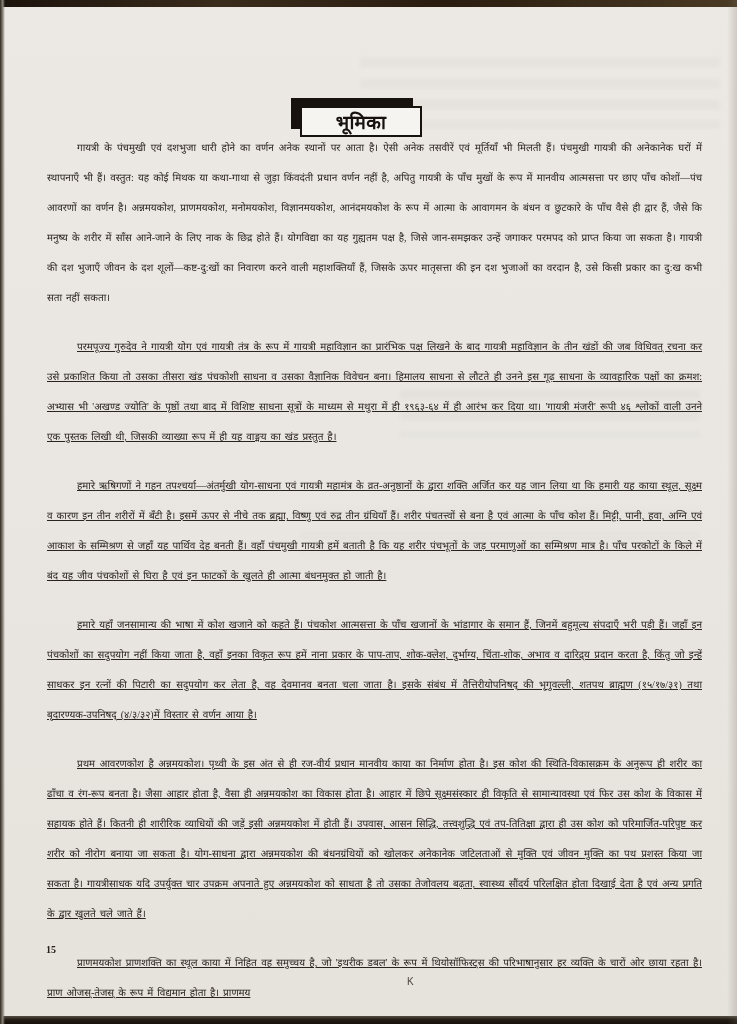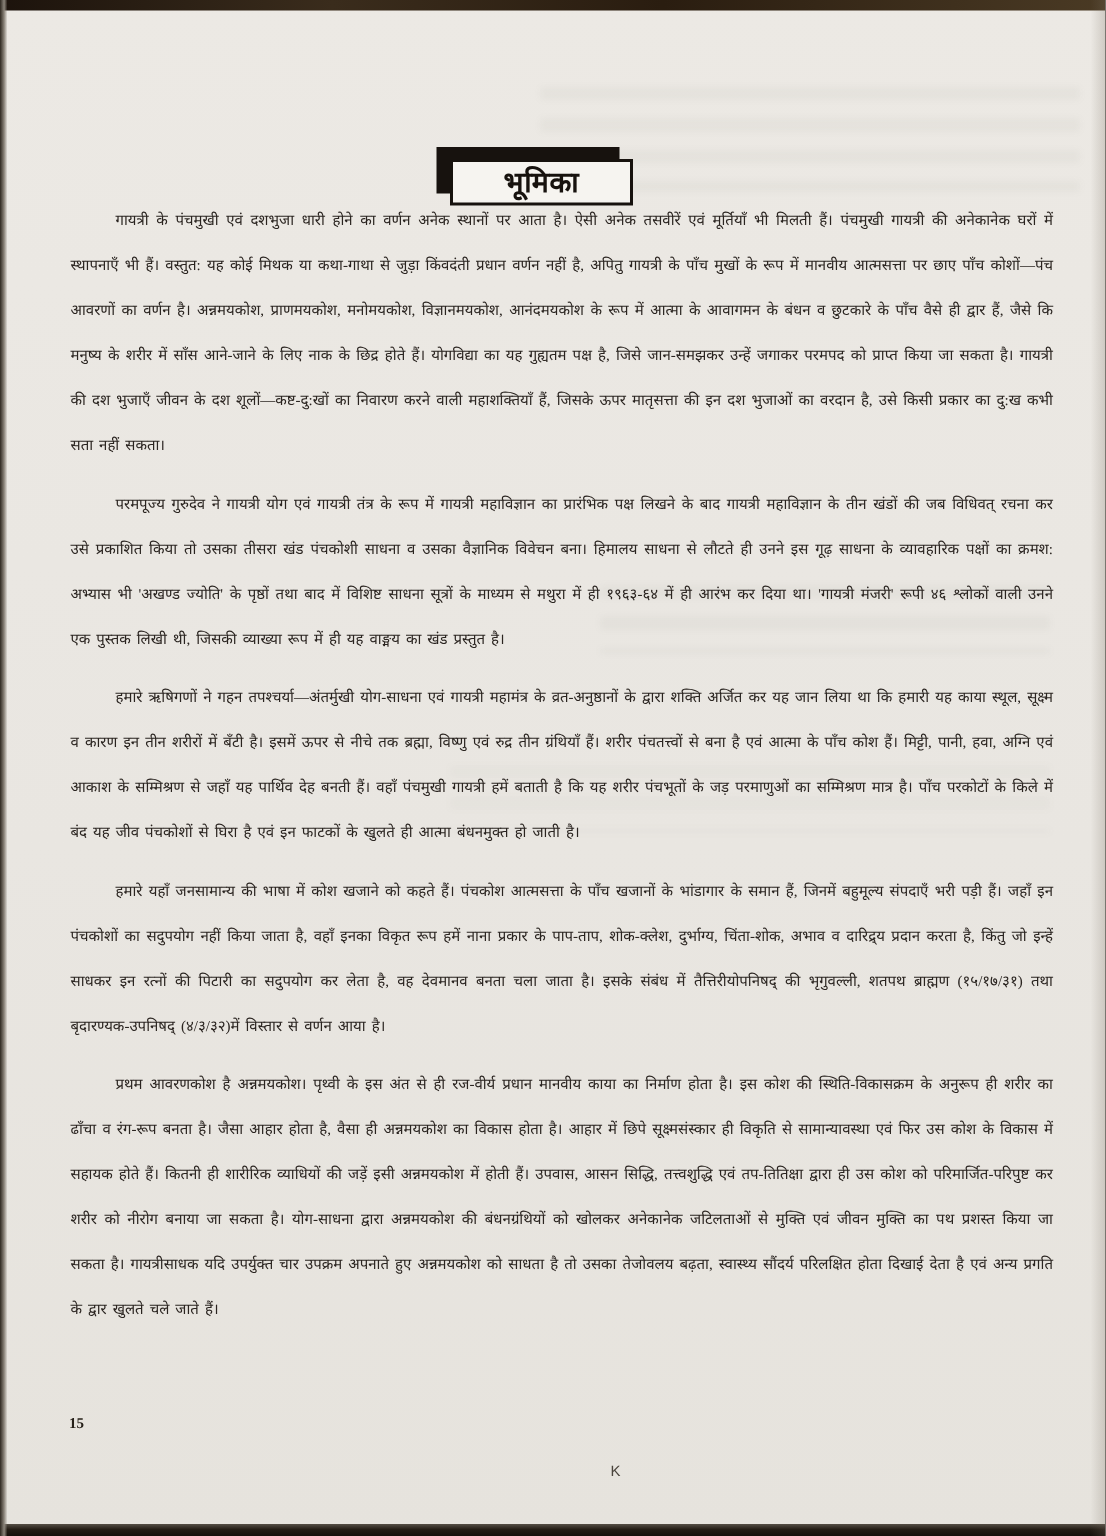--- a/index.html
+++ b/index.html
@@ -81,21 +81,21 @@
     font-size: 10px;
     line-height: 30px;
     text-align: justify;
     color: #2a2420;
   }
   .content p {
     margin: 0;
     text-indent: 30px;
     word-spacing: 1.5px;
   }
-  .content p + p { margin-top: 9px; }
+  .content p + p { margin-top: 19px; text-decoration: underline; }
 
   .page-number {
     position: absolute;
     left: 46px;
     top: 944px;
     font-size: 10px;
     font-weight: bold;
     color: #262019;
   }
   .footer-mark {
@@ -119,20 +119,21 @@
   <div class="title-wrap">
     <span class="title-text">भूमिका</span>
   </div>
 
   <div class="content">
     <p>गायत्री के पंचमुखी एवं दशभुजा धारी होने का वर्णन अनेक स्थानों पर आता है। ऐसी अनेक तसवीरें एवं मूर्तियाँ भी मिलती हैं। पंचमुखी गायत्री की अनेकानेक घरों में स्थापनाएँ भी हैं। वस्तुत: यह कोई मिथक या कथा-गाथा से जुड़ा किंवदंती प्रधान वर्णन नहीं है, अपितु गायत्री के पाँच मुखों के रूप में मानवीय आत्मसत्ता पर छाए पाँच कोशों—पंच आवरणों का वर्णन है। अन्नमयकोश, प्राणमयकोश, मनोमयकोश, विज्ञानमयकोश, आनंदमयकोश के रूप में आत्मा के आवागमन के बंधन व छुटकारे के पाँच वैसे ही द्वार हैं, जैसे कि मनुष्य के शरीर में साँस आने-जाने के लिए नाक के छिद्र होते हैं। योगविद्या का यह गुह्यतम पक्ष है, जिसे जान-समझकर उन्हें जगाकर परमपद को प्राप्त किया जा सकता है। गायत्री की दश भुजाएँ जीवन के दश शूलों—कष्ट-दु:खों का निवारण करने वाली महाशक्तियाँ हैं, जिसके ऊपर मातृसत्ता की इन दश भुजाओं का वरदान है, उसे किसी प्रकार का दु:ख कभी सता नहीं सकता।</p>
     <p>परमपूज्य गुरुदेव ने गायत्री योग एवं गायत्री तंत्र के रूप में गायत्री महाविज्ञान का प्रारंभिक पक्ष लिखने के बाद गायत्री महाविज्ञान के तीन खंडों की जब विधिवत् रचना कर उसे प्रकाशित किया तो उसका तीसरा खंड पंचकोशी साधना व उसका वैज्ञानिक विवेचन बना। हिमालय साधना से लौटते ही उनने इस गूढ़ साधना के व्यावहारिक पक्षों का क्रमश: अभ्यास भी 'अखण्ड ज्योति' के पृष्ठों तथा बाद में विशिष्ट साधना सूत्रों के माध्यम से मथुरा में ही १९६३-६४ में ही आरंभ कर दिया था। 'गायत्री मंजरी' रूपी ४६ श्लोकों वाली उनने एक पुस्तक लिखी थी, जिसकी व्याख्या रूप में ही यह वाङ्मय का खंड प्रस्तुत है।</p>
     <p>हमारे ऋषिगणों ने गहन तपश्चर्या—अंतर्मुखी योग-साधना एवं गायत्री महामंत्र के व्रत-अनुष्ठानों के द्वारा शक्ति अर्जित कर यह जान लिया था कि हमारी यह काया स्थूल, सूक्ष्म व कारण इन तीन शरीरों में बँटी है। इसमें ऊपर से नीचे तक ब्रह्मा, विष्णु एवं रुद्र तीन ग्रंथियाँ हैं। शरीर पंचतत्त्वों से बना है एवं आत्मा के पाँच कोश हैं। मिट्टी, पानी, हवा, अग्नि एवं आकाश के सम्मिश्रण से जहाँ यह पार्थिव देह बनती हैं। वहाँ पंचमुखी गायत्री हमें बताती है कि यह शरीर पंचभूतों के जड़ परमाणुओं का सम्मिश्रण मात्र है। पाँच परकोटों के किले में बंद यह जीव पंचकोशों से घिरा है एवं इन फाटकों के खुलते ही आत्मा बंधनमुक्त हो जाती है।</p>
     <p>हमारे यहाँ जनसामान्य की भाषा में कोश खजाने को कहते हैं। पंचकोश आत्मसत्ता के पाँच खजानों के भांडागार के समान हैं, जिनमें बहुमूल्य संपदाएँ भरी पड़ी हैं। जहाँ इन पंचकोशों का सदुपयोग नहीं किया जाता है, वहाँ इनका विकृत रूप हमें नाना प्रकार के पाप-ताप, शोक-क्लेश, दुर्भाग्य, चिंता-शोक, अभाव व दारिद्र्य प्रदान करता है, किंतु जो इन्हें साधकर इन रत्नों की पिटारी का सदुपयोग कर लेता है, वह देवमानव बनता चला जाता है। इसके संबंध में तैत्तिरीयोपनिषद् की भृगुवल्ली, शतपथ ब्राह्मण (१५/१७/३१) तथा बृदारण्यक-उपनिषद् (४/३/३२)में विस्तार से वर्णन आया है।</p>
     <p>प्रथम आवरणकोश है अन्नमयकोश। पृथ्वी के इस अंत से ही रज-वीर्य प्रधान मानवीय काया का निर्माण होता है। इस कोश की स्थिति-विकासक्रम के अनुरूप ही शरीर का ढाँचा व रंग-रूप बनता है। जैसा आहार होता है, वैसा ही अन्नमयकोश का विकास होता है। आहार में छिपे सूक्ष्मसंस्कार ही विकृति से सामान्यावस्था एवं फिर उस कोश के विकास में सहायक होते हैं। कितनी ही शारीरिक व्याधियों की जड़ें इसी अन्नमयकोश में होती हैं। उपवास, आसन सिद्धि, तत्त्वशुद्धि एवं तप-तितिक्षा द्वारा ही उस कोश को परिमार्जित-परिपुष्ट कर शरीर को नीरोग बनाया जा सकता है। योग-साधना द्वारा अन्नमयकोश की बंधनग्रंथियों को खोलकर अनेकानेक जटिलताओं से मुक्ति एवं जीवन मुक्ति का पथ प्रशस्त किया जा सकता है। गायत्रीसाधक यदि उपर्युक्त चार उपक्रम अपनाते हुए अन्नमयकोश को साधता है तो उसका तेजोवलय बढ़ता, स्वास्थ्य सौंदर्य परिलक्षित होता दिखाई देता है एवं अन्य प्रगति के द्वार खुलते चले जाते हैं।</p>
+    <p>प्राणमयकोश प्राणशक्ति का स्थूल काया में निहित वह समुच्चय है, जो 'इथरीक डबल' के रूप में थियोसॉफिस्ट्स की परिभाषानुसार हर व्यक्ति के चारों ओर छाया रहता है। प्राण ओजस्-तेजस् के रूप में विद्यमान होता है। प्राणमय</p>
   </div>
 
   <div class="page-number">15</div>
   <div class="footer-mark">K</div>
 
   <div class="edge-top"></div>
   <div class="edge-bottom"></div>
   <div class="edge-left"></div>
   <div class="edge-right"></div>
 

